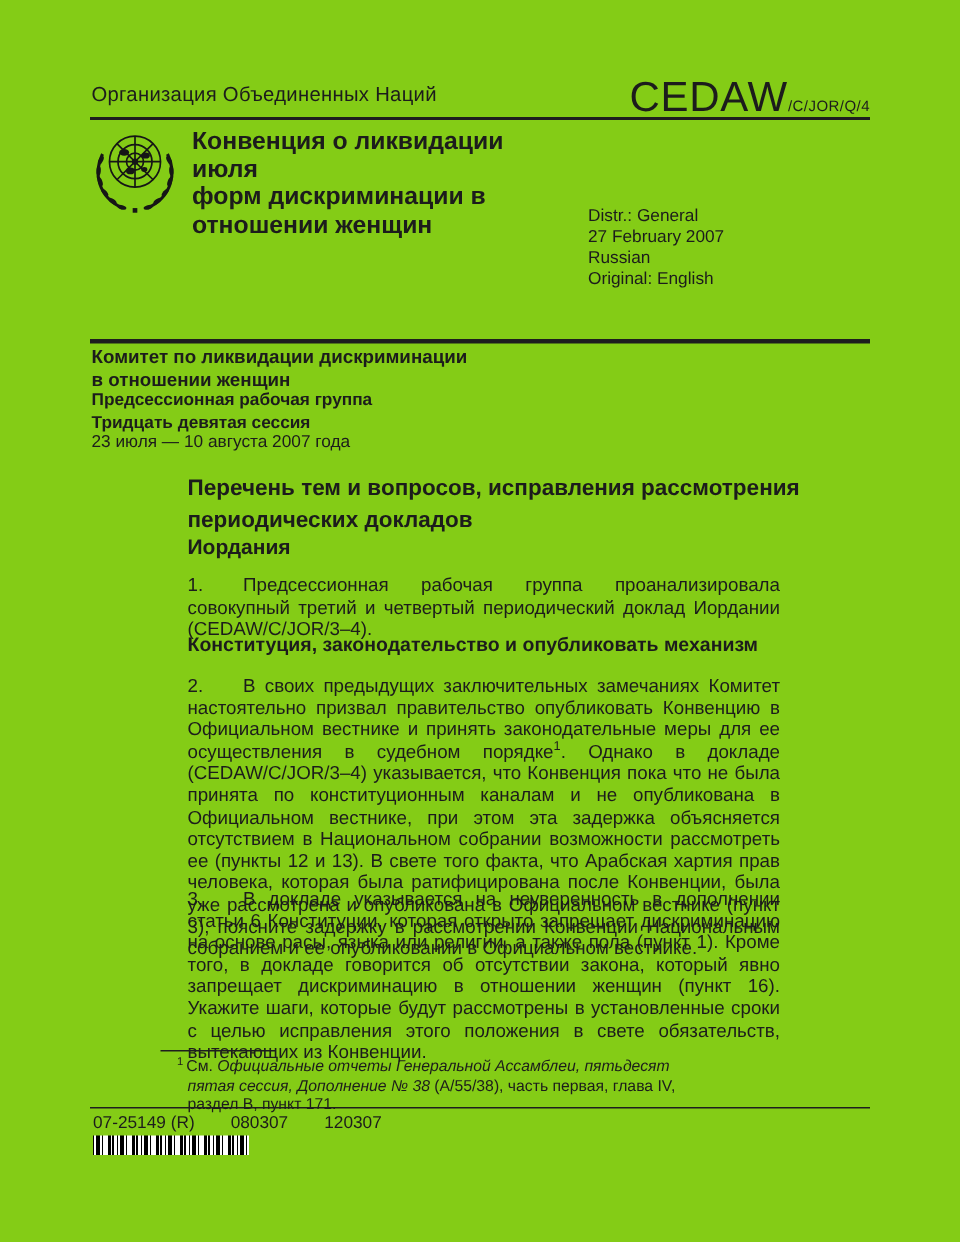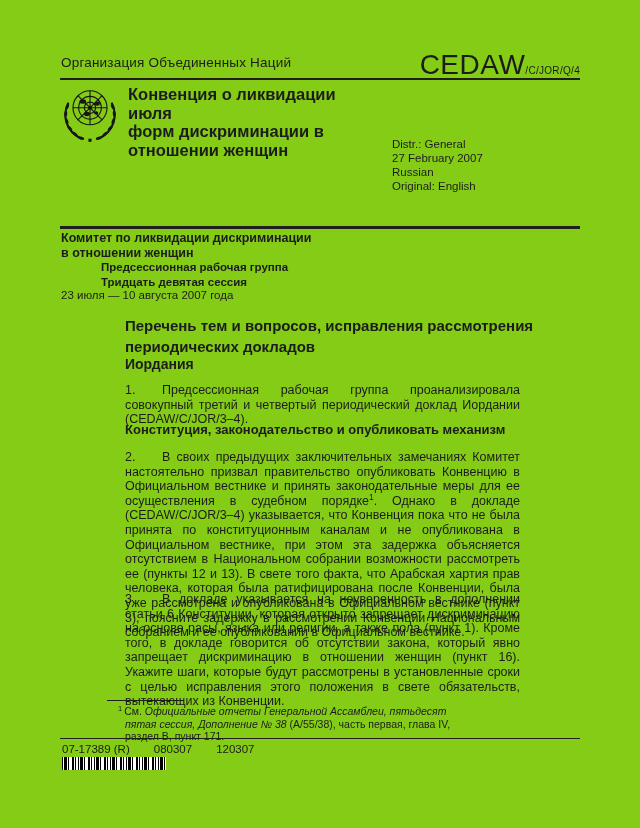--- a/index.html
+++ b/index.html
@@ -21,21 +21,21 @@
   .emblem { top:82px; left:57px; width:66px; height:66px; }
 
   .conv-title { top:85px; left:128px; width:240px; font-weight:bold;
     font-size:16.5px; line-height:18.5px; }
   .distr { top:89px; left:392px; font-size:11.5px; line-height:14px;margin-top:48px; }
 
   .rule-session { top:226px; left:60px; width:520px; height:2.5px; }
 
   .session-block { top:231px; left:61px; }
   .sess-l1 { font-size:12.5px; font-weight:bold; line-height:14.5px; }
-  .sess-l2 { font-size:11.5px; font-weight:bold; line-height:13.5px; margin-top:1px;margin-left:40px; }
+  .sess-l2 { font-size:11.5px; font-weight:bold; line-height:13.5px; margin-top:1px; }
   .sess-l3 { font-size:11.5px; line-height:13.5px; }
 
   .doc-title { top:315px; left:125px; width:420px; font-weight:bold;
     font-size:15px; line-height:21px; }
   .country { top:356px; left:125px; font-weight:bold; font-size:14px; }
 
   .para { left:125px; width:395px; font-size:12.5px; line-height:14.6px;
     text-align:justify; }
   .para1 { top:383px; }
   .section-head { top:422px; left:125px; width:420px; font-weight:bold; font-size:13px; }
@@ -147,17 +147,17 @@
     <span class="pnum">3.</span><span>В докладе указывается на неуверенность в дополнении статьи 6 Конституции, которая открыто запрещает дискриминацию на основе расы, языка или религии, а также пола (пункт 1). Кроме того, в докладе говорится об отсутствии закона, который явно запрещает дискриминацию в отношении женщин (пункт 16). Укажите шаги, которые будут рассмотрены в установленные сроки с целью исправления этого положения в свете обязательств, вытекающих из Конвенции.</span>
   </div>
 
   <div class="abs rule rule-footnote"></div>
   <div class="abs footnote">
     <span class="fn-marker">1</span><span>См. </span><span class="it">Официальные отчеты Генеральной Ассамблеи, пятьдесят пятая сессия, Дополнение № 38</span><span> (A/55/38), часть первая, глава IV, раздел B, пункт 171.</span>
   </div>
 
   <div class="abs rule rule-footer"></div>
   <div class="abs footer-id">
-    <span>07-17389 (R)</span><span class="gap">080307</span><span class="gap">120307</span>
+    <span>07-25149 (R)</span><span class="gap">080307</span><span class="gap">120307</span>
   </div>
   <div class="abs barcode"></div>
 
 </div>
 
 </body></html>

